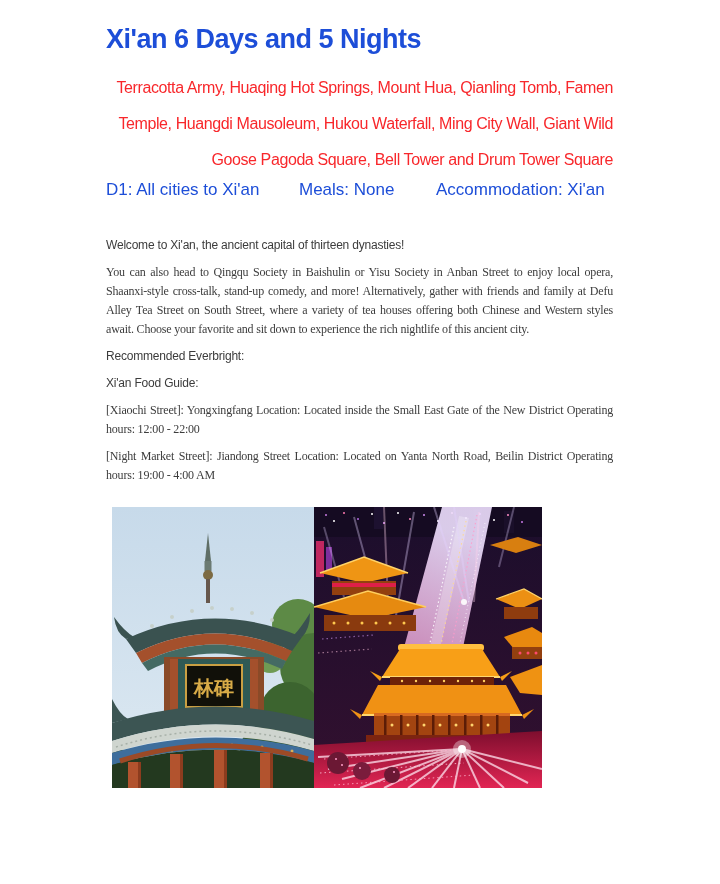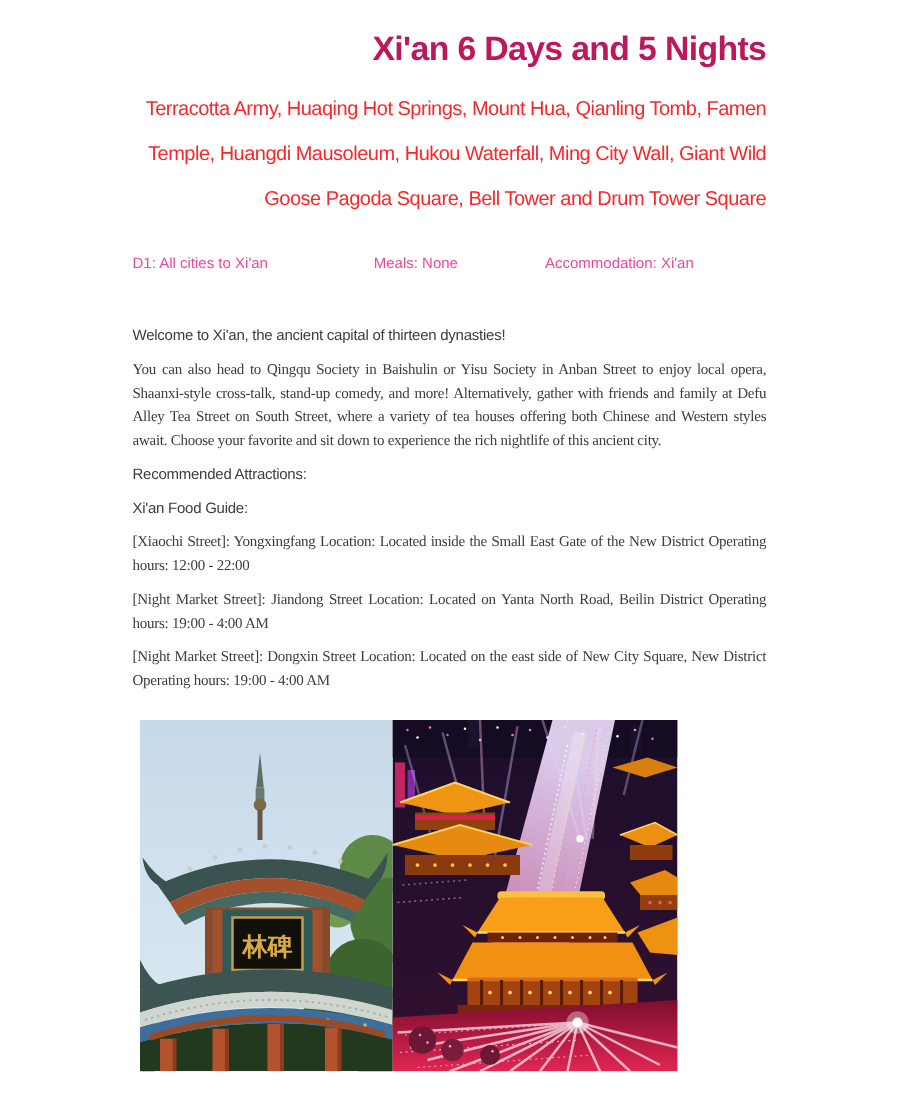--- a/index.html
+++ b/index.html
@@ -15,37 +15,37 @@
     width: 720px; height: 884px;
     padding: 0 107px 0 106px;
     position: relative;
   }
   .doc-title {
     margin: 22px 0 0 0;
     font-size: 27px;
     line-height: 34px;
     font-weight: 700;
     letter-spacing: -0.5px;
-    text-align: right;
-    color: #be185d;
+    text-align: left;
+    color: #1d4ed8;
   }
   .tour-highlights {
     margin: 14px 0 0 0;
     font-size: 16px;
     letter-spacing: -0.4px;
     line-height: 36px;
     text-align: right;
     color: #f8272b;
   }
   .day-header {
     position: relative;
-    margin-top: 25px;
+    margin-top: 2px;
     height: 22px;
-    font-size: 12px;
-    color: #ec4899;
+    font-size: 17px;
+    color: #1d4ed8;
     white-space: nowrap;
   }
   .day-header .seg { position: absolute; top: 0; }
   .seg-day   { left: 0; }
   .seg-meals { left: 193px; }
   .seg-accom { left: 330px; }
   .body-text {
     margin-top: 34px;
     font-size: 12px;
     letter-spacing: -0.2px;
@@ -75,25 +75,24 @@
 
   <div class="day-header">
     <span class="seg seg-day">D1: All cities to Xi'an</span>
     <span class="seg seg-meals">Meals: None</span>
     <span class="seg seg-accom">Accommodation: Xi'an</span>
   </div>
 
   <div class="body-text">
     <p>Welcome to Xi'an, the ancient capital of thirteen dynasties!</p>
     <p class="just">You can also head to Qingqu Society in Baishulin or Yisu Society in Anban Street to enjoy local opera, Shaanxi-style cross-talk, stand-up comedy, and more! Alternatively, gather with friends and family at Defu Alley Tea Street on South Street, where a variety of tea houses offering both Chinese and Western styles await. Choose your favorite and sit down to experience the rich nightlife of this ancient city.</p>
-    <p>Recommended Attractions:</p>
+    <p>Recommended Everbright:</p>
     <p>Xi'an Food Guide:</p>
     <p class="just">[Xiaochi Street]: Yongxingfang Location: Located inside the Small East Gate of the New District Operating hours: 12:00 - 22:00</p>
     <p class="just">[Night Market Street]: Jiandong Street Location: Located on Yanta North Road, Beilin District Operating hours: 19:00 - 4:00 AM</p>
-    <p class="just">[Night Market Street]: Dongxin Street Location: Located on the east side of New City Square, New District Operating hours: 19:00 - 4:00 AM</p>
   </div>
 
   <div class="photo-row">
 
     <figure class="photo-left">
       <svg viewBox="0 0 202 281" xmlns="http://www.w3.org/2000/svg">
         <defs>
           <linearGradient id="sky" x1="0" y1="0" x2="0" y2="1">
             <stop offset="0" stop-color="#c7daea"></stop>
             <stop offset="1" stop-color="#dde9f2"></stop>

